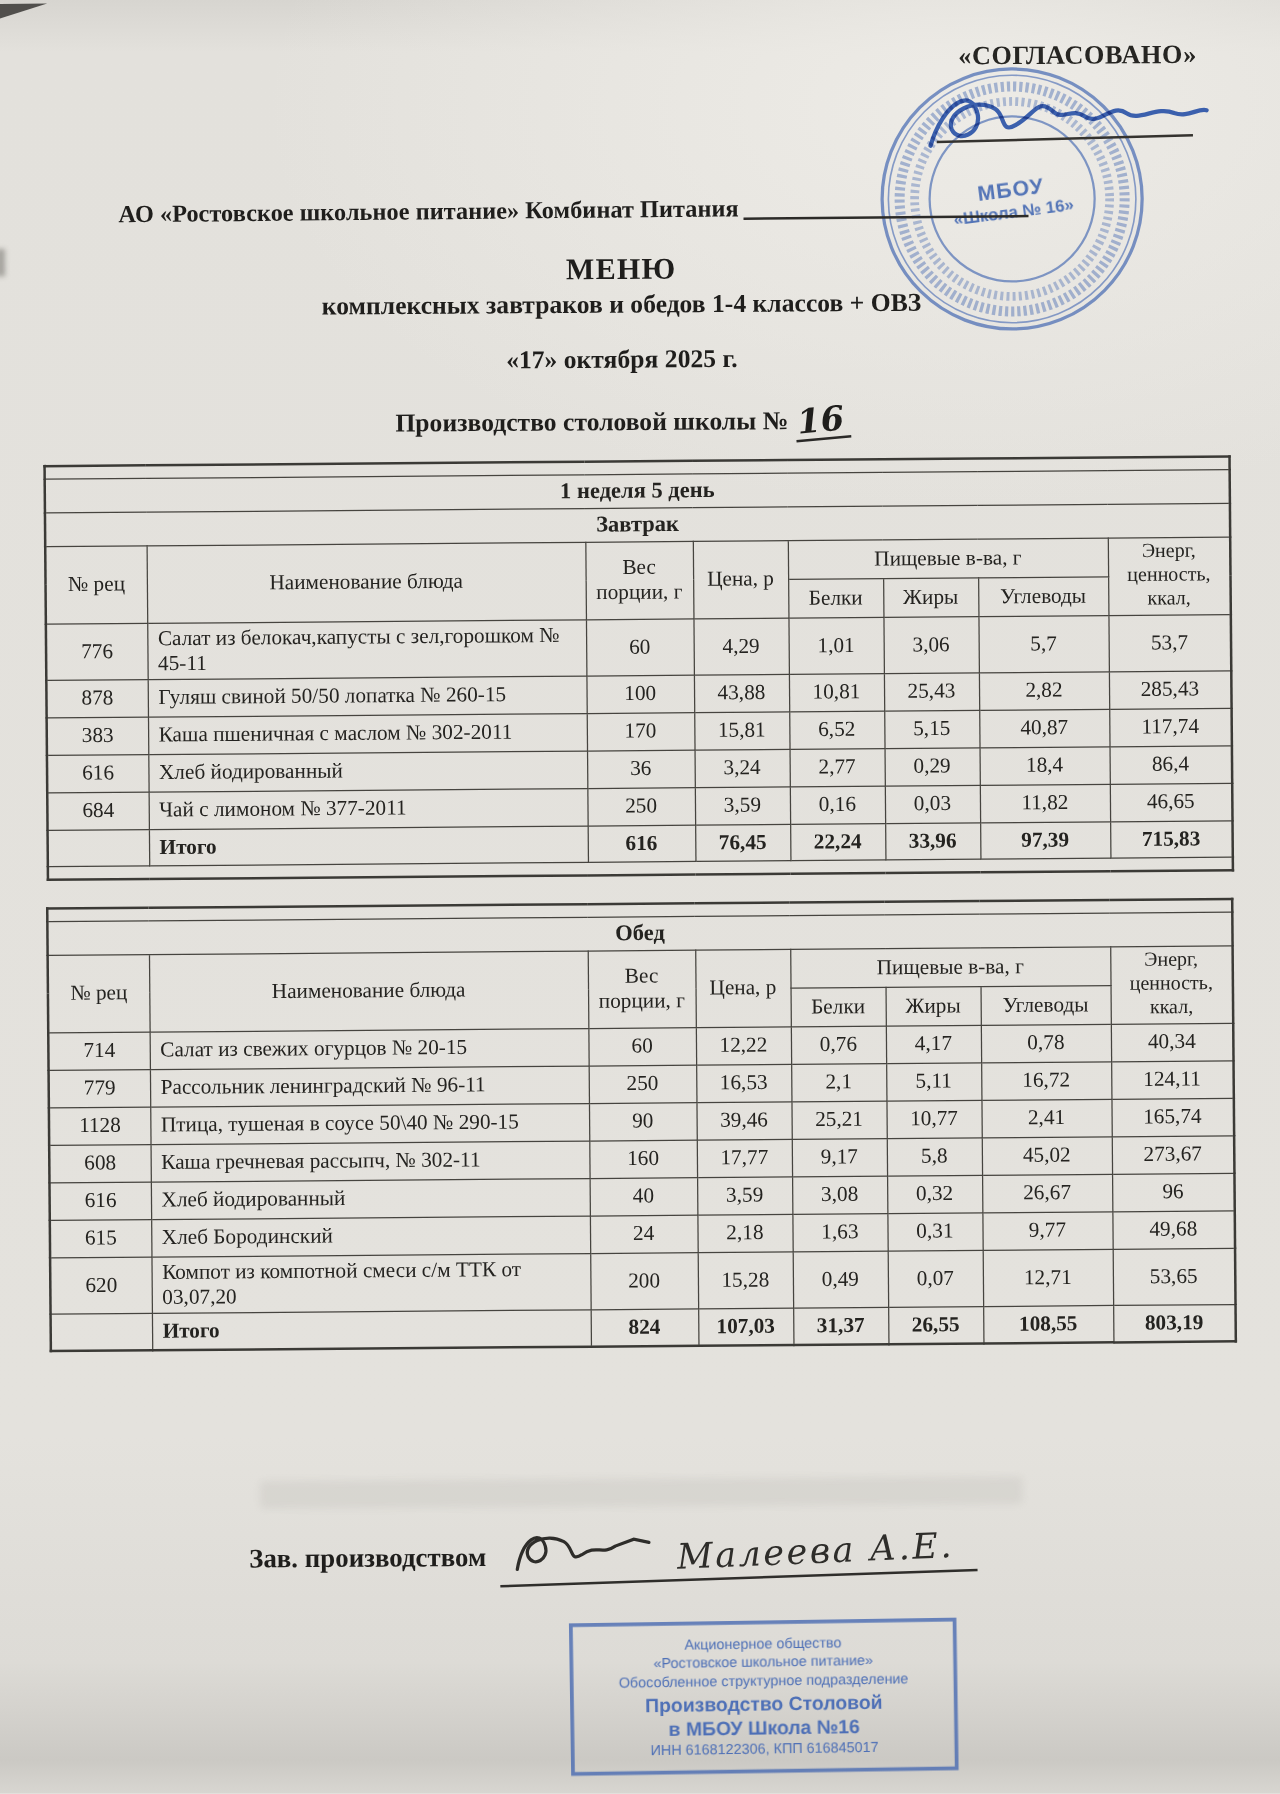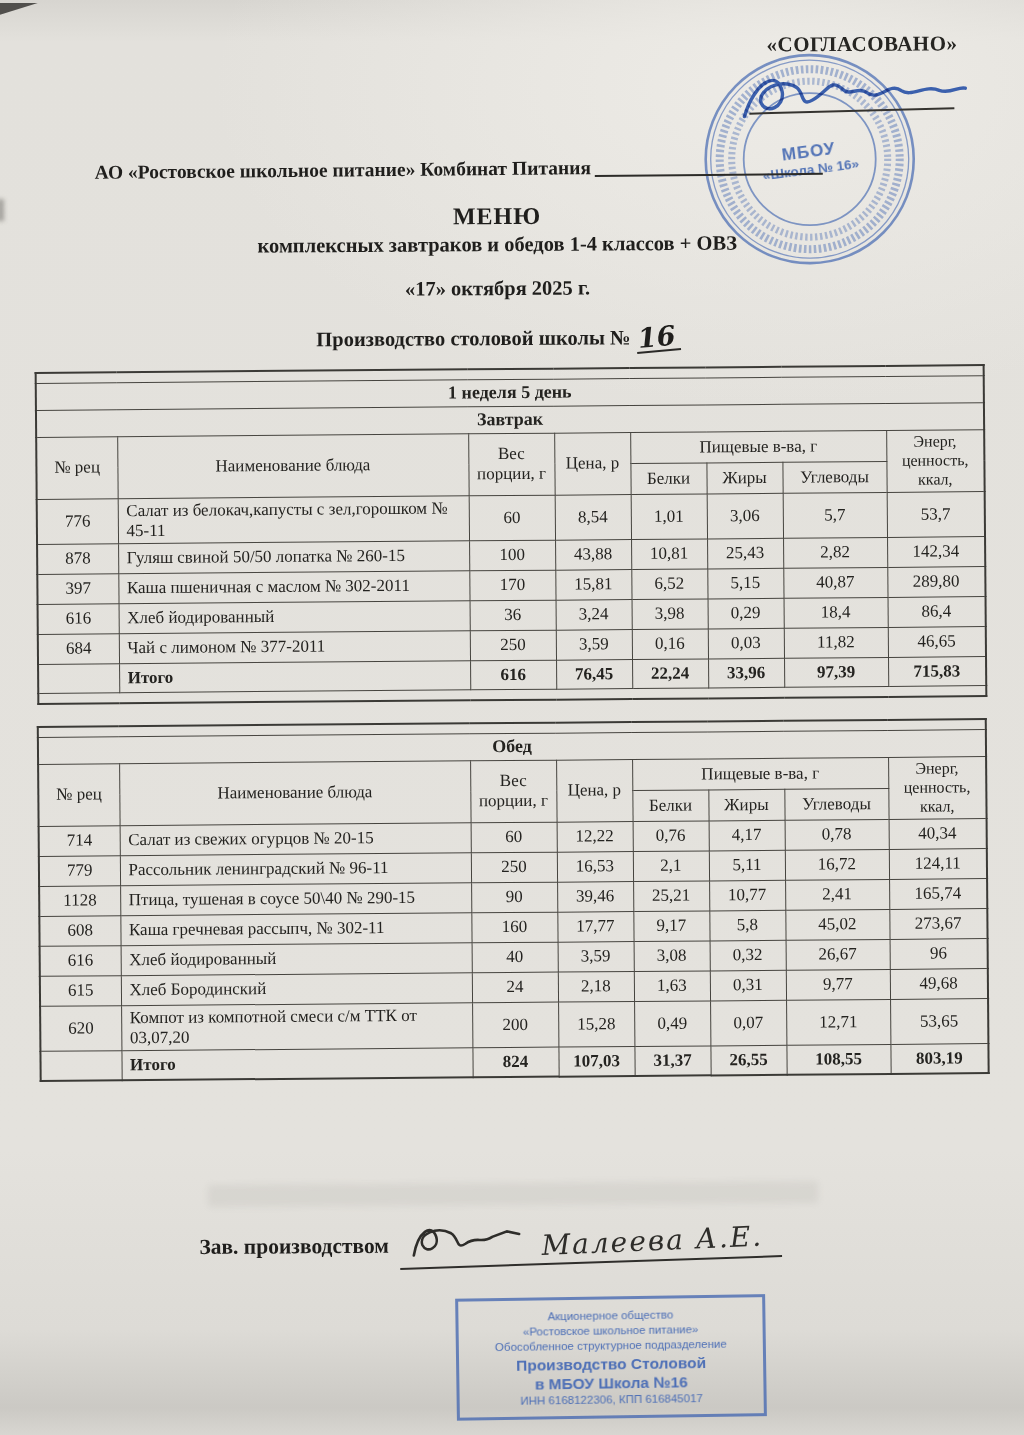--- a/index.html
+++ b/index.html
@@ -144,52 +144,52 @@
         <th>Белки</th>
         <th>Жиры</th>
         <th>Углеводы</th>
       </tr>
     </thead>
     <tbody>
         <tr>
           <td class="c-rec">776</td>
           <td class="c-dish">Салат из белокач,капусты с зел,горошком № 45-11</td>
           <td class="c-weight">60</td>
-          <td class="c-price">8,54</td>
+          <td class="c-price">4,29</td>
           <td class="c-protein">1,01</td>
           <td class="c-fat">3,06</td>
           <td class="c-carbs">5,7</td>
           <td class="c-kcal">53,7</td>
         </tr>
         <tr>
           <td class="c-rec">878</td>
           <td class="c-dish">Гуляш свиной 50/50 лопатка № 260-15</td>
           <td class="c-weight">100</td>
           <td class="c-price">43,88</td>
           <td class="c-protein">10,81</td>
           <td class="c-fat">25,43</td>
           <td class="c-carbs">2,82</td>
-          <td class="c-kcal">142,34</td>
-        </tr>
-        <tr>
-          <td class="c-rec">397</td>
+          <td class="c-kcal">285,43</td>
+        </tr>
+        <tr>
+          <td class="c-rec">383</td>
           <td class="c-dish">Каша пшеничная с маслом № 302-2011</td>
           <td class="c-weight">170</td>
           <td class="c-price">15,81</td>
           <td class="c-protein">6,52</td>
           <td class="c-fat">5,15</td>
           <td class="c-carbs">40,87</td>
-          <td class="c-kcal">289,80</td>
+          <td class="c-kcal">117,74</td>
         </tr>
         <tr>
           <td class="c-rec">616</td>
           <td class="c-dish">Хлеб йодированный</td>
           <td class="c-weight">36</td>
           <td class="c-price">3,24</td>
-          <td class="c-protein">3,98</td>
+          <td class="c-protein">2,77</td>
           <td class="c-fat">0,29</td>
           <td class="c-carbs">18,4</td>
           <td class="c-kcal">86,4</td>
         </tr>
         <tr>
           <td class="c-rec">684</td>
           <td class="c-dish">Чай с лимоном № 377-2011</td>
           <td class="c-weight">250</td>
           <td class="c-price">3,59</td>
           <td class="c-protein">0,16</td>

